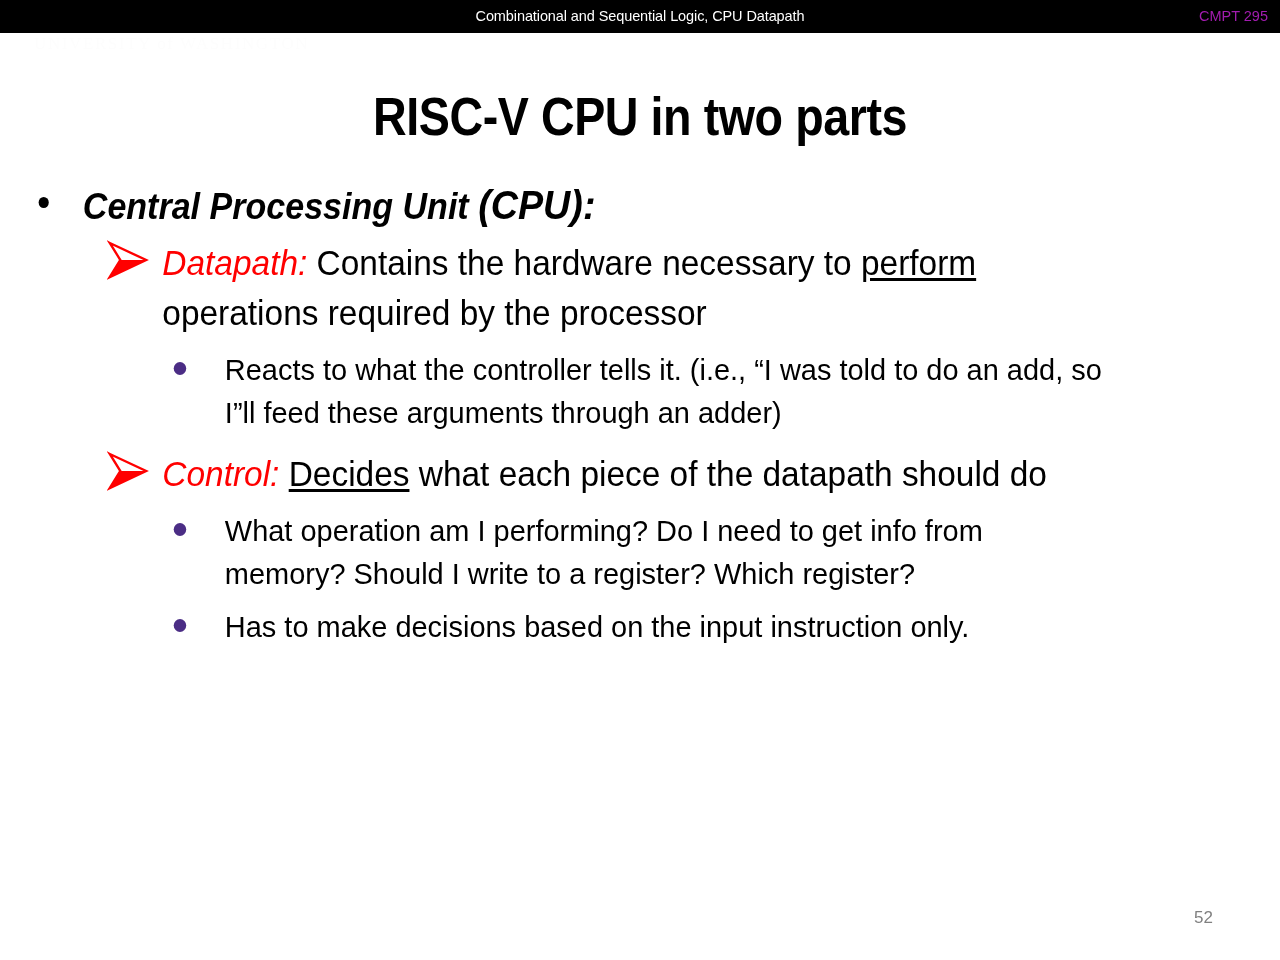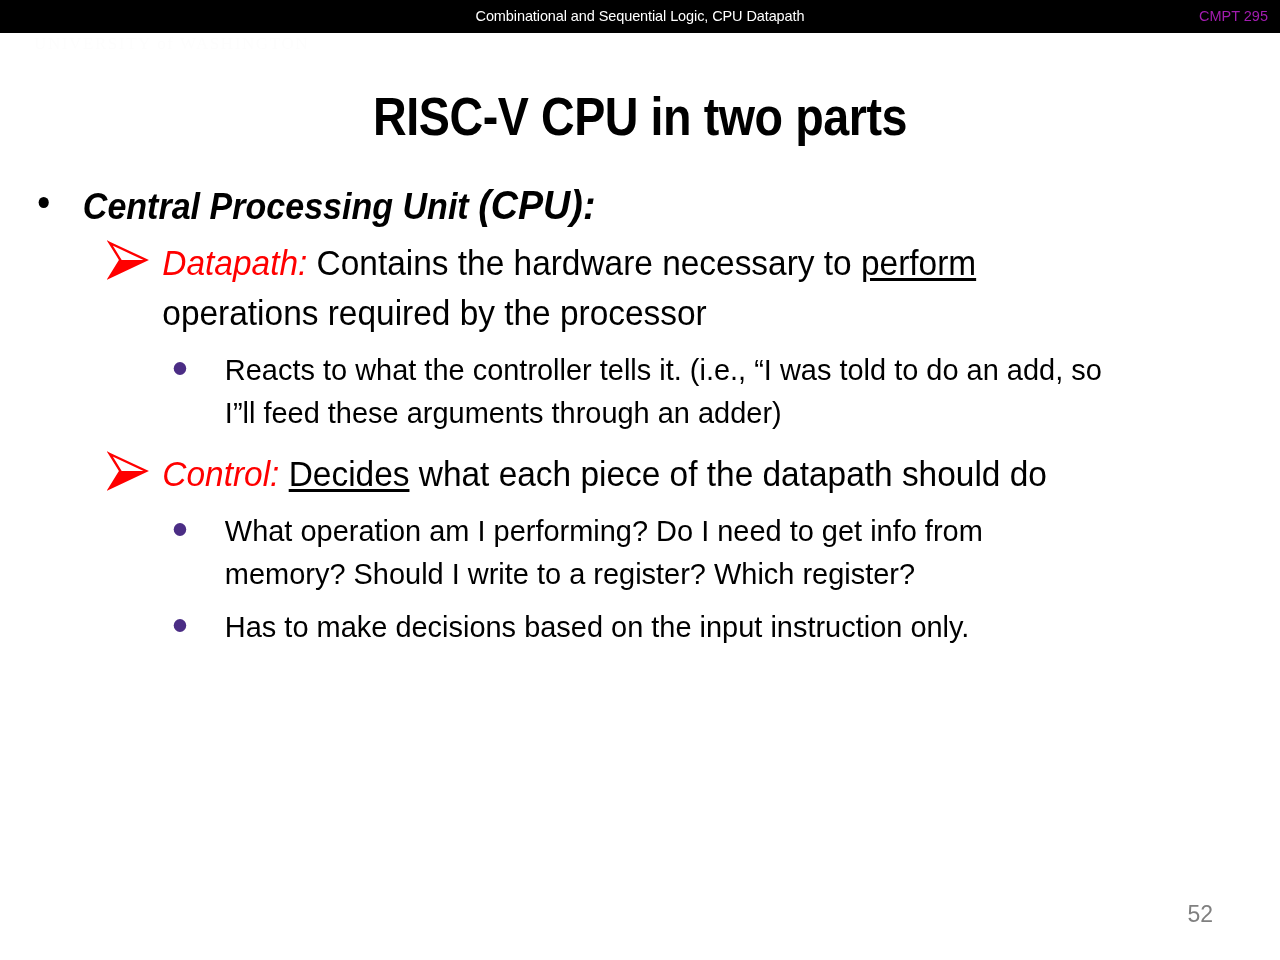--- a/index.html
+++ b/index.html
@@ -164,21 +164,21 @@
   .sp-a { margin-top: 8px; }
   .sp-b { margin-top: 10px; }
   .sp-c { margin-top: 14px; }
   .sp-d { margin-top: 10px; }
 
   
   .slide-number {
     position: absolute;
     right: 67px;
     bottom: 32px;
-    font-size: 23px;
+    font-size: 17px;
     color: #808080;
     font-family: "Liberation Sans", sans-serif;
   }
 </style>
 </head>
 <body>
 
 <div class="header-bar"></div>
 <div class="header-title">Combinational and Sequential Logic, CPU Datapath</div>
 <div class="header-course">CMPT 295</div>

